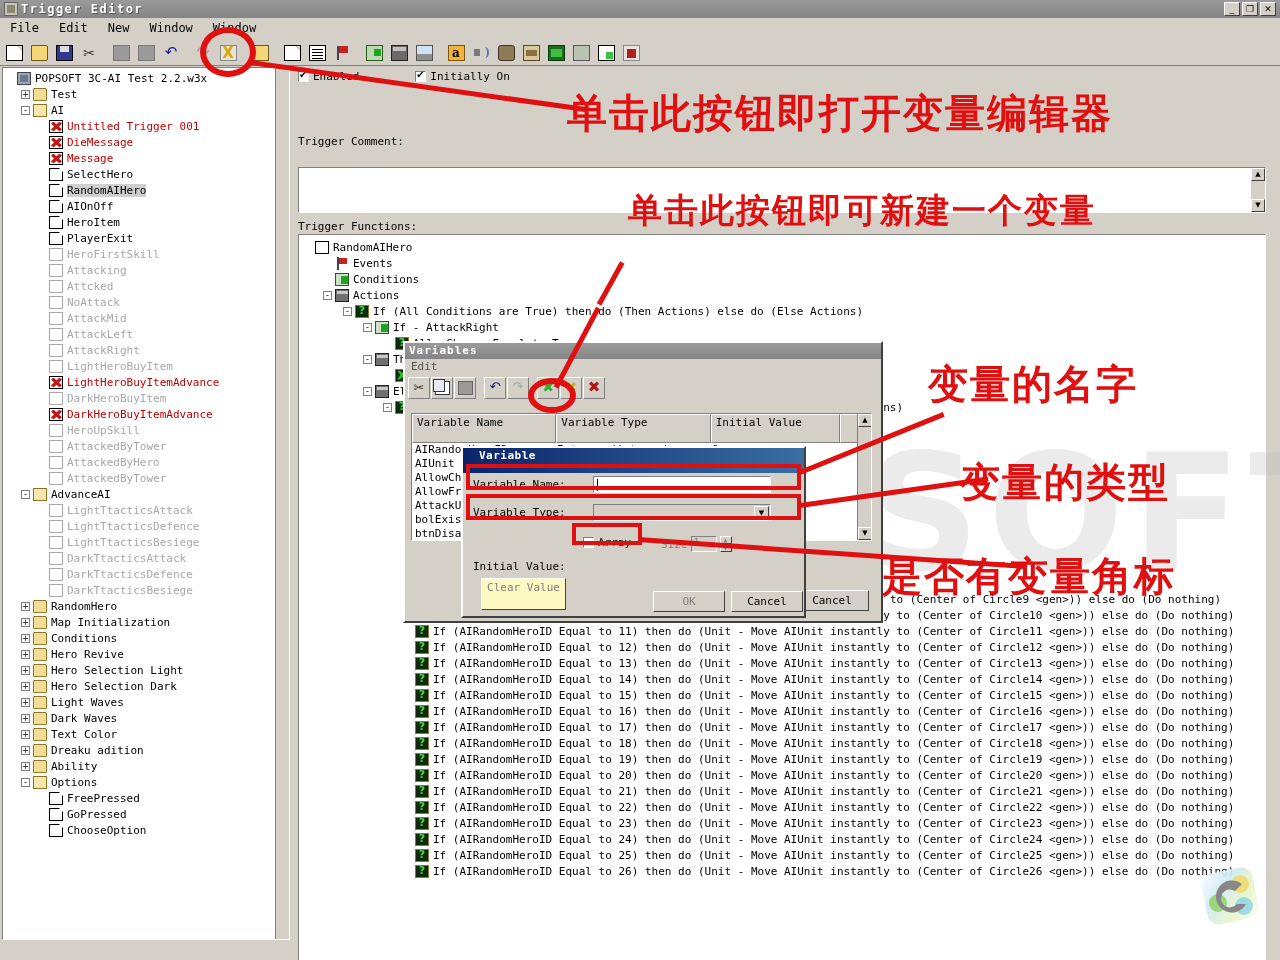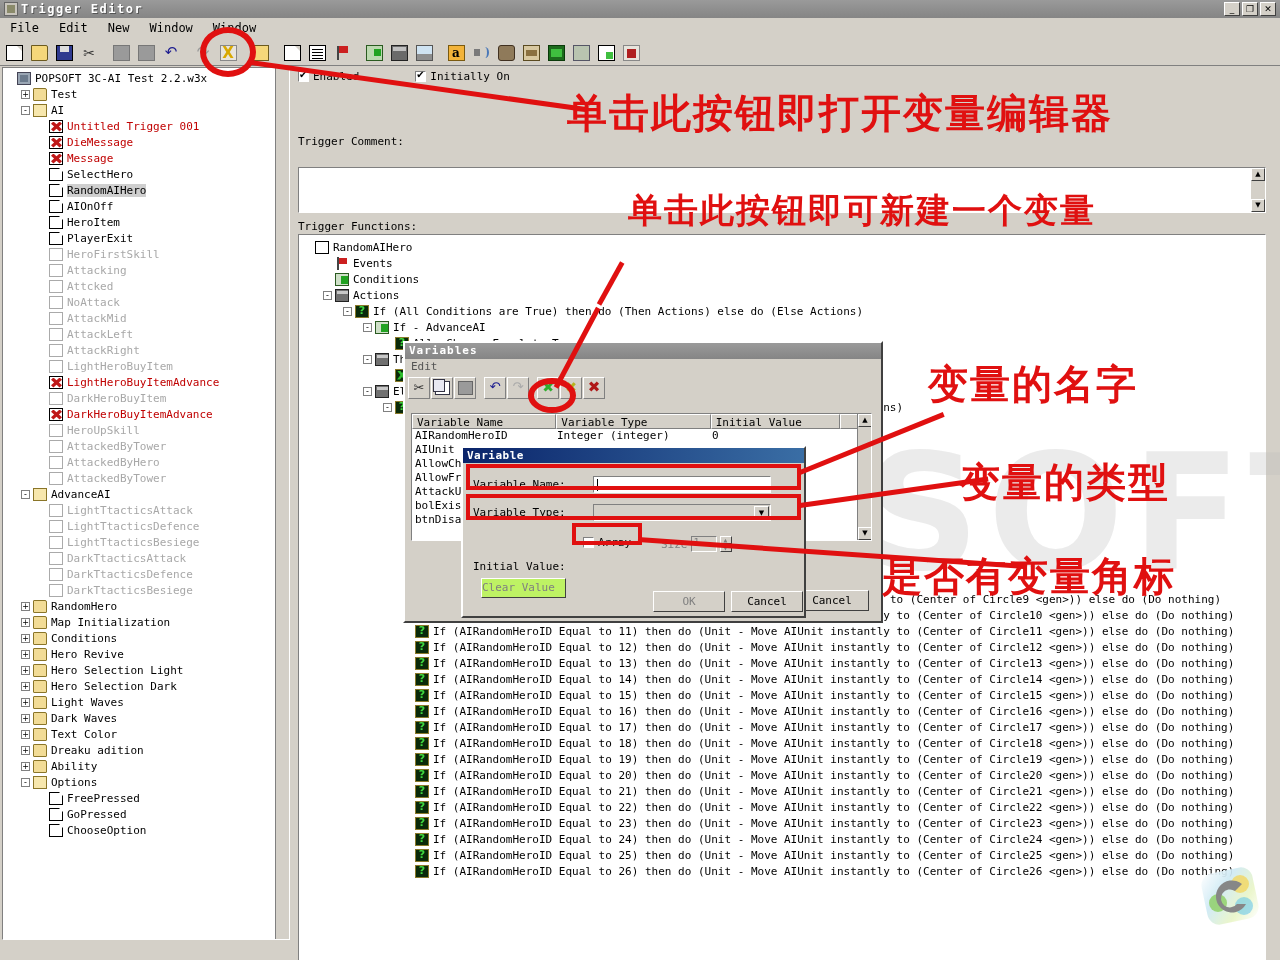--- a/index.html
+++ b/index.html
@@ -258,21 +258,21 @@
   .vi-undo { color:#1a1a8f; font-size:13px; line-height:12px; text-align:center; font-family:"DejaVu Sans",sans-serif;}
   .vi-redo { color:#aaa; font-size:13px; line-height:12px; text-align:center; font-family:"DejaVu Sans",sans-serif;}
   .vi-newvar { color:#2fae2f; font-weight:bold; font-size:14px; line-height:13px; text-align:center; font-family:"DejaVu Sans",sans-serif; }
   .vi-editvar { color:#b5b51f; font-weight:bold; font-size:14px; line-height:13px; text-align:center; font-family:"DejaVu Sans",sans-serif; }
   .vi-delvar { color:#b01818; font-weight:bold; font-size:15px; line-height:13px; text-align:center; font-family:"DejaVu Sans",sans-serif; }
   .var-list {
     position:absolute; left:6px; top:70px; width:461px; height:128px;
     background:#fff; border-top:1px solid #808080; border-left:1px solid #808080;
     border-right:1px solid #fff; border-bottom:1px solid #fff; overflow:hidden;
   }
-  .vl-head { display:flex; height:15px; background:#d4d0c8; }
+  .vl-head { display:flex; height:29px; background:#d4d0c8; }
   .vl-col {
     border-top:1px solid #fff; border-left:1px solid #fff;
     border-right:1px solid #808080; border-bottom:1px solid #808080;
     font-size:11px; padding:1px 4px; font-family:"DejaVu Sans Mono",monospace;
     background:#d4d0c8;
   }
   .vl-rows { position:relative; }
   .vl-row { display:flex; height:14px; font-size:11px; font-family:"DejaVu Sans Mono",monospace; }
   .vl-row.sel { background:#d0d0d0; }
   .vl-c1 { width:145px; padding-left:3px; overflow:hidden; }
@@ -291,22 +291,22 @@
 
   
   .inner-dialog {
     position:absolute; left:461px; top:446px; width:345px; height:172px;
     background:#d4d0c8;
     border-top:2px solid #fff; border-left:2px solid #fff;
     border-right:2px solid #404040; border-bottom:2px solid #404040;
     z-index: 40;
   }
   .inner-title {
-    height:15px; background:linear-gradient(to right,#0a246a,#3a6ea5);
-    color:#fff; font-weight:bold; font-size:11px; padding:1px 4px;
+    height:25px; background:linear-gradient(to right,#0a246a,#3a6ea5);
+    color:#fff; font-weight:bold; font-size:11px; padding:1px 16px;
     letter-spacing:0.5px; font-family:"DejaVu Sans Mono",monospace;
   }
   .fld-row { position:absolute; display:flex; align-items:center; font-size:11px;
     font-family:"DejaVu Sans Mono",monospace; }
   .fld-label { width:120px; }
   .txt-input {
     width:178px; height:17px; background:#fff;
     border-top:1px solid #808080; border-left:1px solid #808080;
     border-right:1px solid #fff; border-bottom:1px solid #fff;
     position:relative;
@@ -339,24 +339,24 @@
   }
   .spin div {
     height:8px; background:#d4d0c8;
     border-top:1px solid #fff; border-left:1px solid #fff;
     border-right:1px solid #404040; border-bottom:1px solid #404040;
     font-size:5px; line-height:6px; text-align:center; color:#808080;
     font-family:"DejaVu Sans",sans-serif;
   }
   .init-lbl { position:absolute; left:10px; top:112px; font-size:11px; font-family:"DejaVu Sans Mono",monospace; }
   .clear-btn {
-    position:absolute; left:18px; top:130px; width:85px; height:20px;
-    background:#bef264; border-top:1px solid #fff; border-left:1px solid #fff;
+    position:absolute; left:18px; top:130px; width:85px; height:32px;
+    background:#fef9c3; border-top:1px solid #fff; border-left:1px solid #fff;
     border-right:1px solid #404040; border-bottom:1px solid #404040;
-    font-size:11px; line-height:18px; color:#808080;
+    font-size:11px; line-height:18px; text-align:center; color:#808080;
     font-family:"DejaVu Sans Mono",monospace;
   }
   .dlg-btn {
     position:absolute; width:72px; height:21px; background:#d4d0c8;
     border-top:1px solid #fff; border-left:1px solid #fff;
     border-right:1px solid #404040; border-bottom:1px solid #404040;
     font-size:11px; line-height:19px; text-align:center;
     font-family:"DejaVu Sans Mono",monospace;
   }
   .dlg-btn.disabled { color:#808080; }
@@ -831,21 +831,21 @@
           <div class="fnode">
             <div class="tspacer" style="width: 40px;"></div>
             <div class="fbox">-</div>
             <div class="ficon fi-if"></div>
             <div>If (All Conditions are True) then do (Then Actions) else do (Else Actions)</div>
           </div>
           <div class="fnode">
             <div class="tspacer" style="width: 60px;"></div>
             <div class="fbox">-</div>
             <div class="ficon fi-cond"></div>
-            <div>If - AdvanceAI</div>
+            <div>If - AttackRight</div>
           </div>
           <div class="fnode">
             <div class="tspacer" style="width: 80px;"></div>
             <div class="fbox empty"></div>
             <div class="ficon fi-if"></div>
             <div>AllowChange Equal to True</div>
           </div>
           <div class="fnode">
             <div class="tspacer" style="width: 60px;"></div>
             <div class="fbox">-</div>

